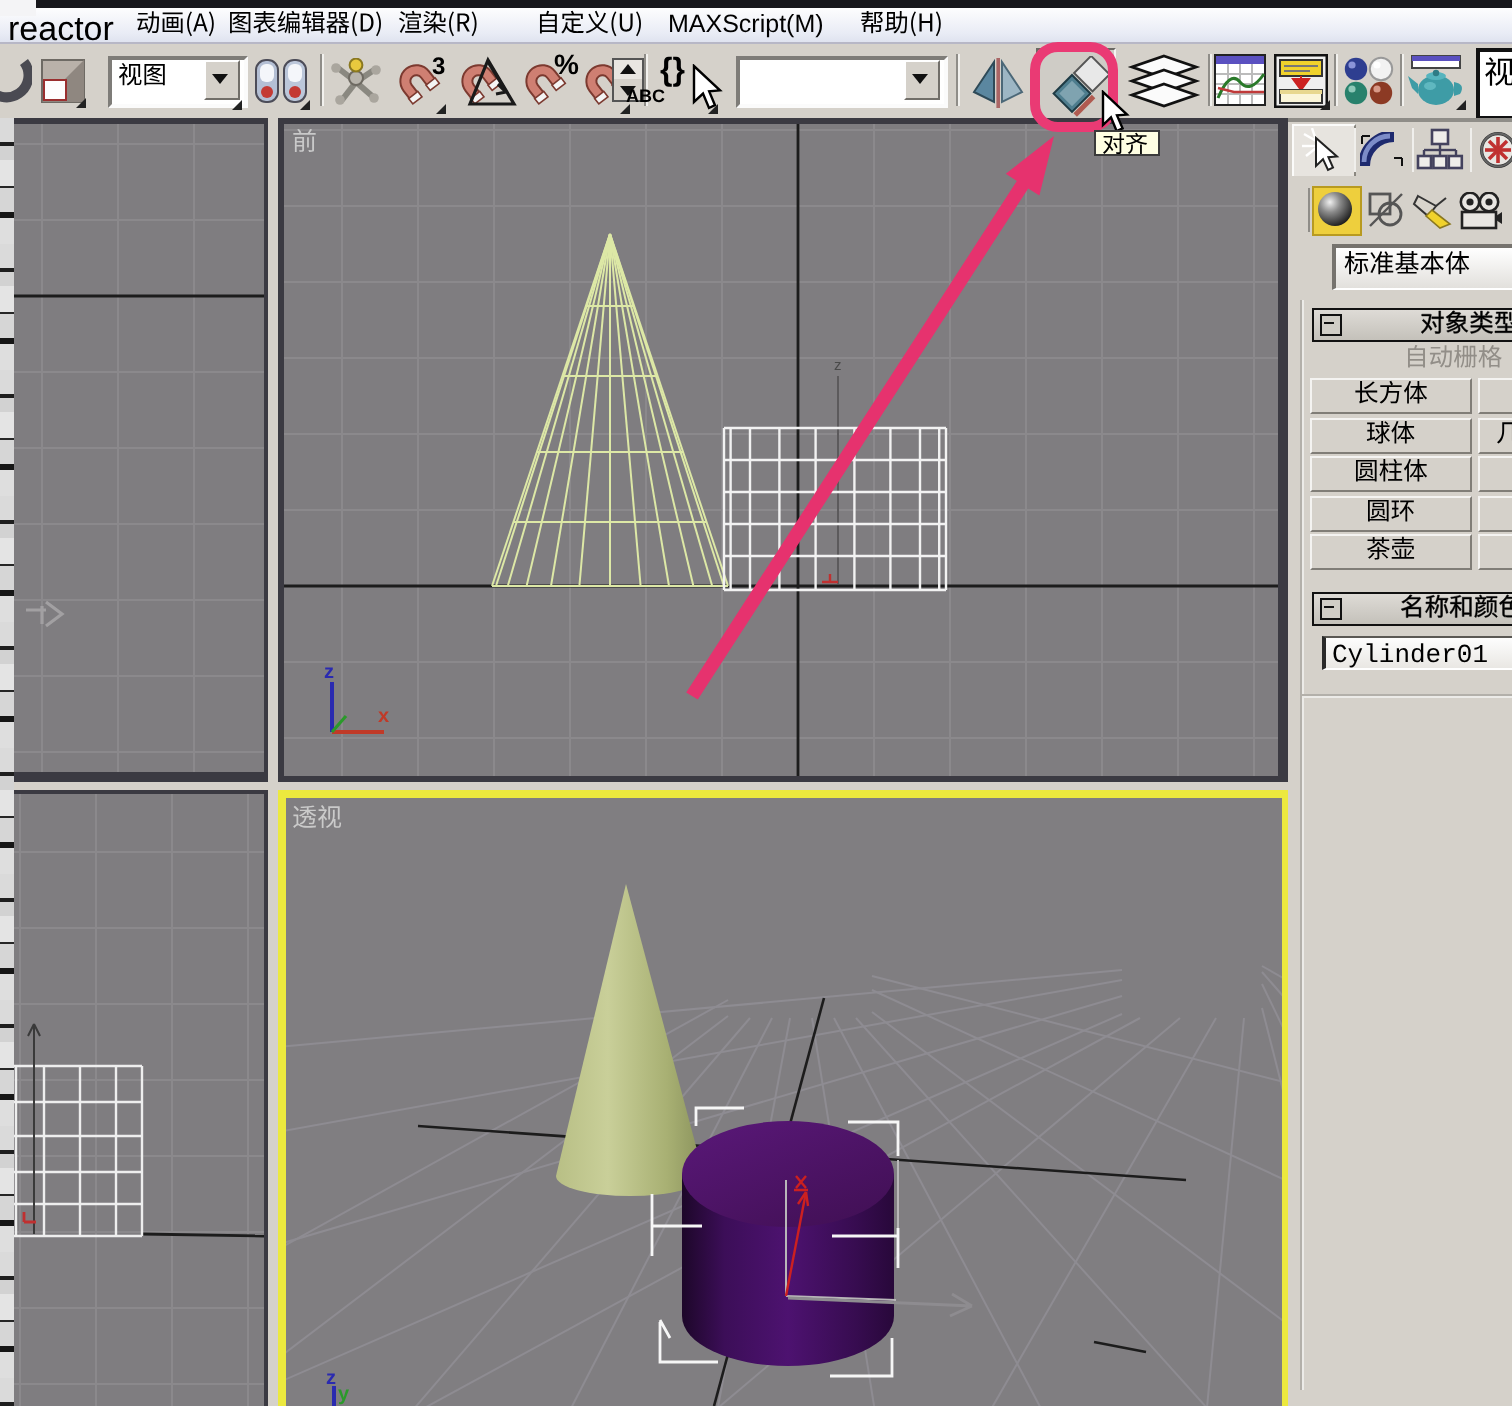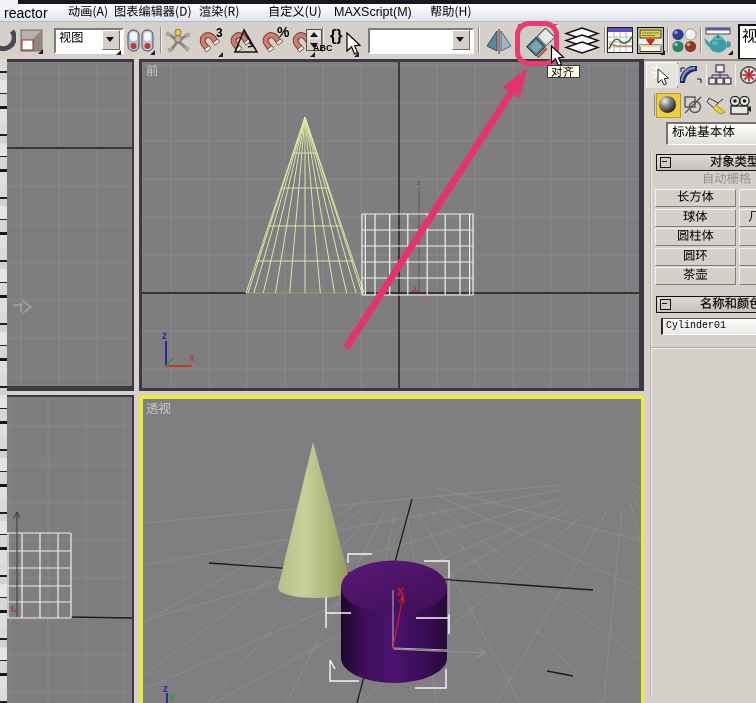--- a/index.html
+++ b/index.html
@@ -4,21 +4,21 @@
 html,body{margin:0;padding:0}
 body{width:756px;height:703px;overflow:hidden;position:relative;
  font-family:"Liberation Sans",sans-serif;background:#d5d1ca}
 .ab{position:absolute}
 .vsep{position:absolute;width:1px;background:#8f8d88;box-shadow:1px 0 0 #f2f1ee}
 </style></head><body>
 <div class="ab" style="left:0;top:0;width:756px;height:4px;background:#17171c"></div>
 <div class="ab" style="left:0;top:4px;width:756px;height:18px;background:linear-gradient(#fdfdfe,#e9ecf5 70%,#dde1ee)"></div>
 <div class="ab" style="left:0;top:0;width:18px;height:8px;background:#f4f4f6"></div>
 <div class="ab" style="left:0;top:21px;width:756px;height:1px;background:#b7b7c6"></div>
-<div class="ab" style="left:4px;top:5px;font-size:14px;color:#000">reactor</div>
+<div class="ab" style="left:4px;top:5px;font-size:17px;color:#000">reactor</div>
 <svg style="position:absolute;left:68px;top:5px" width="41" height="16" viewBox="0 0 41 16" fill="#000">
     <path transform="translate(0.0,10.7) scale(0.012200,-0.012200)" d="M89 758V691H476V758ZM653 823C653 752 653 680 650 609H507V537H647C635 309 595 100 458 -25C478 -36 504 -61 517 -79C664 61 707 289 721 537H870C859 182 846 49 819 19C809 7 798 4 780 4C759 4 706 4 650 10C663 -12 671 -43 673 -64C726 -68 781 -68 812 -65C844 -62 864 -53 884 -27C919 17 931 159 945 571C945 582 945 609 945 609H724C726 680 727 752 727 823ZM89 44 90 45V43C113 57 149 68 427 131L446 64L512 86C493 156 448 275 410 365L348 348C368 301 388 246 406 194L168 144C207 234 245 346 270 451H494V520H54V451H193C167 334 125 216 111 183C94 145 81 118 65 113C74 95 85 59 89 44Z"></path>
     <path transform="translate(12.2,10.7) scale(0.012200,-0.012200)" d="M92 775V704H910V775ZM257 592V142H739V592ZM321 338H463V206H321ZM530 338H673V206H530ZM321 529H463V398H321ZM530 529H673V398H530ZM90 526V-29H836V-76H911V533H836V41H167V526Z"></path>
     <path transform="translate(24.4,10.7) scale(0.012200,-0.012200)" d="M239 -196 295 -171C209 -29 168 141 168 311C168 480 209 649 295 792L239 818C147 668 92 507 92 311C92 114 147 -47 239 -196Z"></path>
     <path transform="translate(28.5,10.7) scale(0.012200,-0.012200)" d="M4 0H97L168 224H436L506 0H604L355 733H252ZM191 297 227 410C253 493 277 572 300 658H304C328 573 351 493 378 410L413 297Z"></path>
     <path transform="translate(35.9,10.7) scale(0.012200,-0.012200)" d="M99 -196C191 -47 246 114 246 311C246 507 191 668 99 818L42 792C128 649 171 480 171 311C171 141 128 -29 42 -171Z"></path>
   </svg>
 <svg style="position:absolute;left:114px;top:5px" width="78" height="16" viewBox="0 0 78 16" fill="#000">
     <path transform="translate(0.0,10.7) scale(0.012200,-0.012200)" d="M375 279C455 262 557 227 613 199L644 250C588 276 487 309 407 325ZM275 152C413 135 586 95 682 61L715 117C618 149 445 188 310 203ZM84 796V-80H156V-38H842V-80H917V796ZM156 29V728H842V29ZM414 708C364 626 278 548 192 497C208 487 234 464 245 452C275 472 306 496 337 523C367 491 404 461 444 434C359 394 263 364 174 346C187 332 203 303 210 285C308 308 413 345 508 396C591 351 686 317 781 296C790 314 809 340 823 353C735 369 647 396 569 432C644 481 707 538 749 606L706 631L695 628H436C451 647 465 666 477 686ZM378 563 385 570H644C608 531 560 496 506 465C455 494 411 527 378 563Z"></path>
     <path transform="translate(12.2,10.7) scale(0.012200,-0.012200)" d="M252 -79C275 -64 312 -51 591 38C587 54 581 83 579 104L335 31V251C395 292 449 337 492 385C570 175 710 23 917 -46C928 -26 950 3 967 19C868 48 783 97 714 162C777 201 850 253 908 302L846 346C802 303 732 249 672 207C628 259 592 319 566 385H934V450H536V539H858V601H536V686H902V751H536V840H460V751H105V686H460V601H156V539H460V450H65V385H397C302 300 160 223 36 183C52 168 74 140 86 122C142 142 201 170 258 203V55C258 15 236 -2 219 -11C231 -27 247 -61 252 -79Z"></path>
@@ -611,21 +611,21 @@
 <div class="ab" style="left:662px;top:302.8px;width:5px;height:1.5px;background:#111"></div>
 <svg style="position:absolute;left:700px;top:297px" width="62" height="16" viewBox="0 0 62 16" fill="#000" stroke="#000" stroke-width="18">
     <path transform="translate(0.0,10.8) scale(0.012300,-0.012300)" d="M263 529C314 494 373 446 417 406C300 344 171 299 47 273C61 256 79 224 86 204C141 217 197 233 252 253V-79H327V-27H773V-79H849V340H451C617 429 762 553 844 713L794 744L781 740H427C451 768 473 797 492 826L406 843C347 747 233 636 69 559C87 546 111 519 122 501C217 550 296 609 361 671H733C674 583 587 508 487 445C440 486 374 536 321 572ZM773 42H327V271H773Z"></path>
     <path transform="translate(12.3,10.8) scale(0.012300,-0.012300)" d="M512 450C489 325 449 200 392 120C409 111 440 92 453 81C510 168 555 301 582 437ZM782 440C826 331 868 185 882 91L952 113C936 207 894 349 848 460ZM532 838C509 710 467 583 408 496V553H279V731C327 743 372 757 409 772L364 831C292 799 168 770 63 752C71 735 81 710 84 694C124 700 167 707 209 715V553H54V483H200C162 368 94 238 33 167C45 150 63 121 70 103C119 164 169 262 209 362V-81H279V370C311 326 349 270 365 241L409 300C390 325 308 416 279 445V483H398L394 477C412 468 444 449 458 438C494 491 527 560 553 637H653V12C653 -1 649 -5 636 -5C623 -6 579 -6 532 -5C543 -24 554 -56 559 -76C621 -76 664 -74 691 -63C718 -51 728 -30 728 12V637H863C848 601 828 561 810 526L877 510C904 567 934 635 958 697L909 711L898 707H576C586 745 596 784 604 824Z"></path>
     <path transform="translate(24.6,10.8) scale(0.012300,-0.012300)" d="M531 747V-35H604V47H827V-28H903V747ZM604 119V675H827V119ZM439 831C351 795 193 765 60 747C68 730 78 704 81 687C134 693 191 701 247 711V544H50V474H228C182 348 102 211 26 134C39 115 58 86 67 64C132 133 198 248 247 366V-78H321V363C364 306 420 230 443 192L489 254C465 285 358 411 321 449V474H496V544H321V726C384 739 442 754 489 772Z"></path>
     <path transform="translate(36.9,10.8) scale(0.012300,-0.012300)" d="M698 506C696 147 684 34 432 -30C444 -43 461 -67 467 -82C735 -9 755 126 757 506ZM400 459C345 410 243 364 158 338C175 325 194 304 205 289C295 320 398 372 462 433ZM431 185C371 104 252 35 132 -1C148 -15 167 -38 178 -55C306 -12 427 63 497 156ZM740 77C805 32 882 -35 918 -80L961 -34C924 11 845 75 782 118ZM536 609V137H596V552H851V139H914V609H725C738 641 753 680 766 718H947V778H514V718H703C693 683 678 641 664 609ZM229 824C242 799 254 767 263 740H68V677H496V740H334C325 770 308 811 291 842ZM415 326C356 263 246 205 150 172C155 225 156 277 156 321V472H493V535H392C412 569 434 613 453 653L390 669C375 630 349 574 326 535H195L248 554C240 586 217 636 194 671L135 652C157 616 178 568 186 535H89V322C89 215 84 65 32 -45C49 -51 79 -69 92 -81C125 -9 142 82 150 169C166 155 183 134 193 118C296 158 407 224 475 300Z"></path>
     <path transform="translate(49.2,10.8) scale(0.012300,-0.012300)" d="M474 492V319H243V492ZM547 492H786V319H547ZM598 685C569 643 531 597 494 563H229C268 601 304 642 337 685ZM354 843C284 708 162 587 39 511C53 495 74 457 81 441C111 461 141 484 170 509V81C170 -36 219 -63 378 -63C414 -63 725 -63 765 -63C914 -63 945 -18 963 138C941 142 910 154 890 166C879 34 863 6 764 6C696 6 426 6 373 6C263 6 243 20 243 80V247H786V202H861V563H585C632 611 678 669 712 722L663 757L648 752H383C397 774 410 796 422 818Z"></path>
   </svg>
 <div class="ab" style="left:661px;top:318px;width:95px;height:15px;background:linear-gradient(#fdfdfd,#e9e7e3);
 border-top:1px solid #5a5854;border-left:2px solid #2a2a2a;border-bottom:1px solid #fff"></div>
-<div class="ab" style="left:666px;top:320px;font-family:'Liberation Mono',monospace;font-size:10px;color:#000">Cylinder01</div>
+<div class="ab" style="left:666px;top:320px;font-family:'Liberation Mono',monospace;font-size:13px;color:#000">Cylinder01</div>
 <div class="ab" style="left:651px;top:347px;width:105px;height:1px;background:#b3b0aa;box-shadow:0 1px 0 #ecebe8"></div>
 <svg class="ab" style="left:0;top:0" width="756" height="703" viewBox="0 0 756 703" pointer-events="none">
 <polygon points="348.9,349.8 514.1,94.2 519.7,97.8 527.0,68.0 502.9,86.9 508.4,90.5 343.1,346.2" fill="#e6326e"></polygon>
   </svg>
 <div class="ab" style="left:515px;top:21px;width:34px;height:35px;border:5px solid #ea3a74;border-radius:14px"></div>
 <svg class="ab" style="left:550px;top:45px" width="16" height="24" viewBox="0 0 16 24">
 <path d="M1.5,1 L1.5,17.5 L5.5,13.7 L8.3,20.5 L11.3,19.2 L8.5,12.7 L13.5,12.3 Z" fill="#fff" stroke="#000" stroke-width="1.2"></path>
   </svg>
 <div class="ab" style="left:547px;top:65px;width:31px;height:11px;background:#fefee2;border:1px solid #3a3a3a"></div>
 <svg style="position:absolute;left:551px;top:66px" width="23" height="15" viewBox="0 0 23 15" fill="#000">

